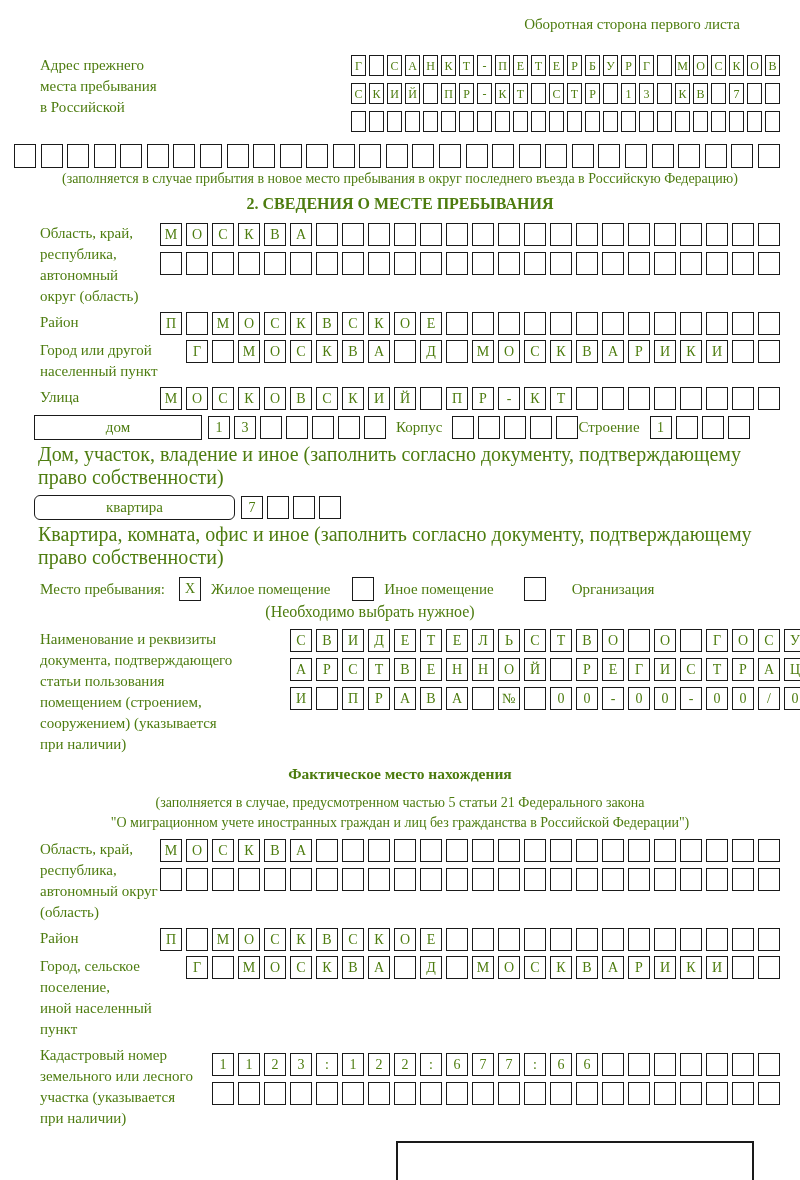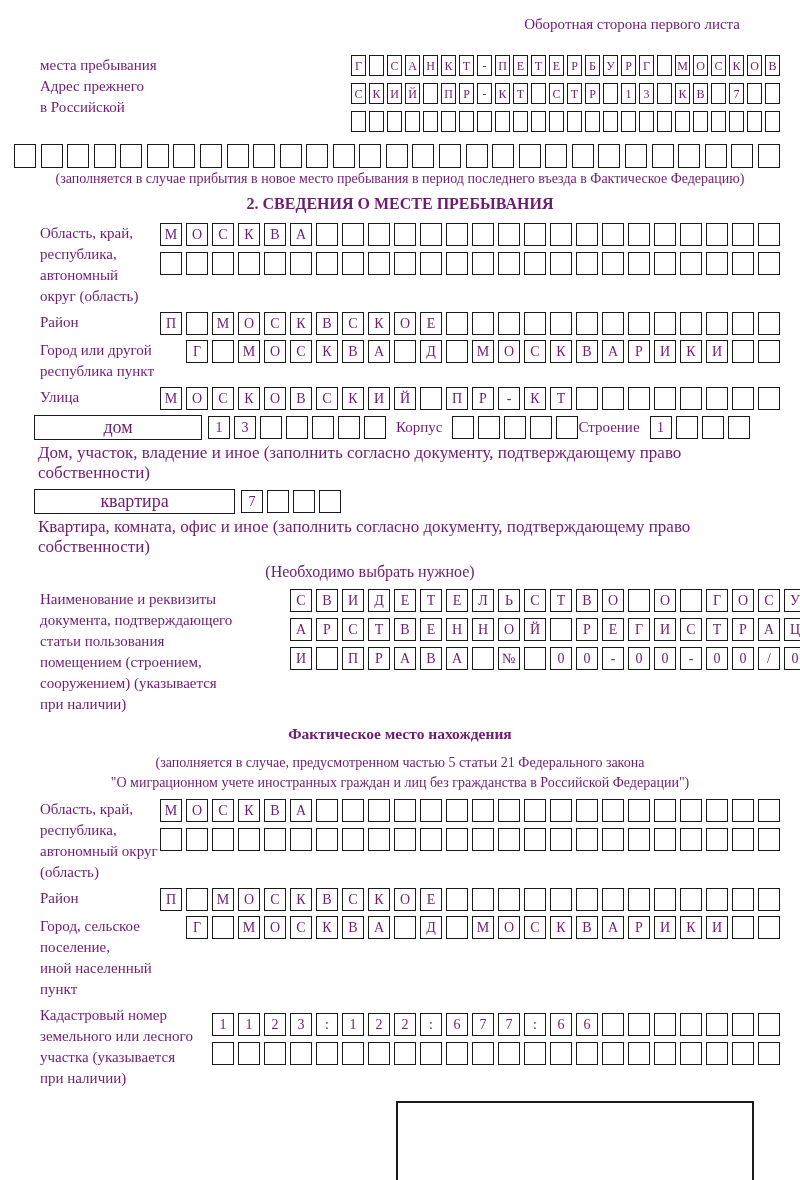--- a/index.html
+++ b/index.html
@@ -1,21 +1,21 @@
 <!DOCTYPE html>
 <html lang="ru"><head>
 <meta charset="utf-8">
 <style>
   html,body{margin:0;padding:0;background:#fff;}
   .page{
     position:relative;
     width:800px;height:1180px;
     box-sizing:border-box;
     padding:16px 20px 10px 20px;
-    background:#fff;color:#701a75;
+    background:#fff;color:#4d7c0f;
     font-family:"Liberation Serif","DejaVu Serif",serif;
     overflow:hidden;
   }
   .hdr-note{text-align:right;padding-right:40px;font-size:15px;margin-bottom:22px;}
   .frow{display:flex;align-items:flex-start;margin-bottom:5px;}
   .flabel{flex:1;font-size:15px;line-height:21px;padding-left:20px;}
   .cellcol{display:flex;flex-direction:column;align-items:flex-end;}
   .cells{display:flex;gap:4px;justify-content:flex-end;margin-bottom:6px;}
   .cells:last-child{margin-bottom:0;}
   .cell{
@@ -25,25 +25,25 @@
     font-size:14px;line-height:1;background:#fff;
   }
   .cells.sm{gap:3px;margin-bottom:7px;}
   .cells.sm .cell{width:15px;height:21px;font-size:12px;border-width:1.5px;}
   .fullrow{display:flex;justify-content:space-between;width:766px;margin:2px auto 3px -6px;}
   .fullrow .cell{width:22px;height:24px;}
   .centnote{text-align:center;font-size:14px;margin:3px 0 6px 0;}
   .sect-title{text-align:center;font-weight:bold;font-size:16px;margin:8px 0 10px 0;}
   .widebox{
     box-sizing:border-box;border:1.6px solid #1a1a1a;height:25px;
-    display:flex;align-items:center;justify-content:center;font-size:18px;background:#fff;
+    display:flex;align-items:center;justify-content:center;font-size:15px;background:#fff;
   }
   .house-row,.apt-row{display:flex;align-items:center;margin:4px 0 3px 14px;}
   .inline-label{font-size:15px;margin:0 10px;}
-  .leftnote{font-size:17px;margin:2px 0 6px 18px;}
+  .leftnote{font-size:20px;margin:2px 0 6px 18px;}
   .prem-row{display:flex;align-items:center;margin:8px 0 2px 20px;font-size:15px;}
   .cb{
     box-sizing:border-box;width:22px;height:24px;border:1.6px solid #1a1a1a;
     display:flex;align-items:center;justify-content:center;font-size:14px;background:#fff;
   }
   .prem-note{font-size:16px;margin:2px 0 8px 0;width:420px;text-align:center;margin-left:140px;}
   .doc-label{width:250px;flex:0 0 auto;}
   .act-note{line-height:20px;}
   .stamp-box{
     box-sizing:border-box;border:2px solid #1a1a1a;
@@ -53,22 +53,22 @@
 </style>
 </head>
 <body>
 
 <div class="page">
 
   <div class="hdr-note">Оборотная сторона первого листа</div>
 
   <div class="frow">
     <div class="flabel">
+      <div>Адрес прежнего</div>
       <div>места пребывания</div>
-      <div>Адрес прежнего</div>
       <div>в Российской</div>
     </div>
     <div class="cellcol">
       <div class="cells sm">
           <div class="cell">Г</div>
           <div class="cell"></div>
           <div class="cell">С</div>
           <div class="cell">А</div>
           <div class="cell">Н</div>
           <div class="cell">К</div>
@@ -169,21 +169,21 @@
       <div class="cell"></div>
       <div class="cell"></div>
       <div class="cell"></div>
       <div class="cell"></div>
       <div class="cell"></div>
       <div class="cell"></div>
       <div class="cell"></div>
       <div class="cell"></div>
       <div class="cell"></div>
     </div>
-  <div class="centnote">(заполняется в случае прибытия в новое место пребывания в период последнего въезда в Фактическое Федерацию)</div>
+  <div class="centnote">(заполняется в случае прибытия в новое место пребывания в округ последнего въезда в Российскую Федерацию)</div>
 
   <div class="sect-title">2. СВЕДЕНИЯ О МЕСТЕ ПРЕБЫВАНИЯ</div>
 
   <div class="frow">
     <div class="flabel">
       <div>Область, край,</div>
       <div>республика,</div>
       <div>автономный</div>
       <div>округ (область)</div>
     </div>
@@ -269,21 +269,21 @@
         <div class="cell"></div>
         <div class="cell"></div>
         <div class="cell"></div>
         <div class="cell"></div>
       </div>
   </div>
 
   <div class="frow">
     <div class="flabel">
       <div>Город или другой</div>
-      <div>республика пункт</div>
+      <div>населенный пункт</div>
     </div>
     <div class="cells">
         <div class="cell">Г</div>
         <div class="cell"></div>
         <div class="cell">М</div>
         <div class="cell">О</div>
         <div class="cell">С</div>
         <div class="cell">К</div>
         <div class="cell">В</div>
         <div class="cell">А</div>
@@ -358,30 +358,39 @@
     <div class="cells" style="margin:0;">
         <div class="cell">1</div>
         <div class="cell"></div>
         <div class="cell"></div>
         <div class="cell"></div>
       </div>
   </div>
   <div class="leftnote">Дом, участок, владение и иное (заполнить согласно документу, подтверждающему право собственности)</div>
 
   <div class="apt-row">
-    <div class="widebox" style="width:201px;">квартира</div>
+    <div class="widebox" style="width:201px;border-radius:6px;">квартира</div>
     <div class="cells" style="margin:0 0 0 6px;">
         <div class="cell">7</div>
         <div class="cell"></div>
         <div class="cell"></div>
         <div class="cell"></div>
       </div>
   </div>
   <div class="leftnote">Квартира, комната, офис и иное (заполнить согласно документу, подтверждающему право собственности)</div>
 
+  <div class="prem-row">
+    <span>Место пребывания:</span>
+    <span class="cb" style="margin:0 10px 0 14px;">X</span>
+    <span>Жилое помещение</span>
+    <span class="cb" style="margin:0 10px 0 22px;"></span>
+    <span>Иное помещение</span>
+    <span class="cb" style="margin:0 26px 0 30px;"></span>
+    <span>Организация</span>
+  </div>
   <div class="prem-note">(Необходимо выбрать нужное)</div>
 
   <div class="frow">
     <div class="flabel doc-label">
       <div>Наименование и реквизиты</div>
       <div>документа, подтверждающего</div>
       <div>статьи пользования</div>
       <div>помещением (строением,</div>
       <div>сооружением) (указывается</div>
       <div>при наличии)</div>

